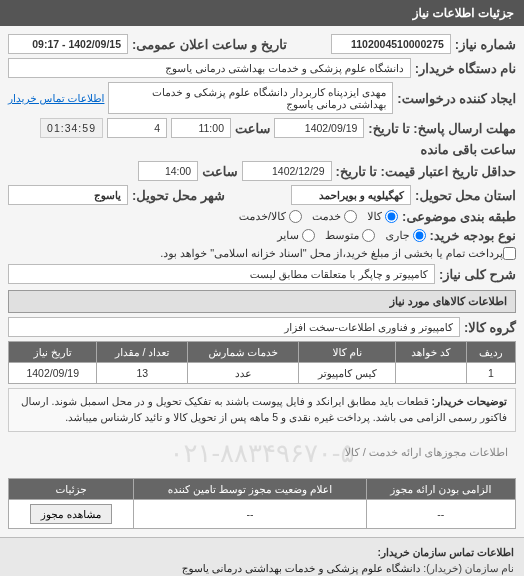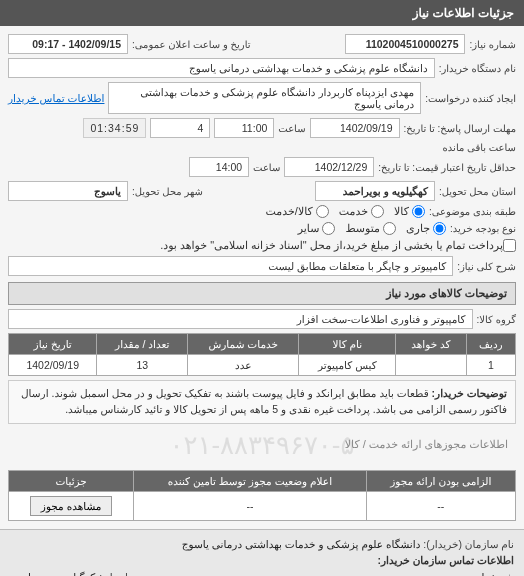--- a/index.html
+++ b/index.html
@@ -24,22 +24,23 @@
 }
 .row {
   display: flex;
   align-items: center;
   margin-bottom: 4px;
   gap: 4px;
   flex-wrap: wrap;
 }
 .label {
   color: #444;
-  font-size: 10px;
+  font-size: 13px;
   white-space: nowrap;
+  font-weight: bold;
 }
 .field {
   background: #fff;
   border: 1px solid #bbb;
   padding: 3px 6px;
   font-size: 10.5px;
   min-height: 20px;
   display: inline-flex;
   align-items: center;
 }
@@ -221,21 +222,21 @@
       <input type="checkbox" style="">
       <span>پرداخت تمام یا بخشی از مبلغ خرید،از محل "اسناد خزانه اسلامی" خواهد بود.</span>
     </label>
   </div>
 
   <div class="row">
     <span class="label">شرح کلی نیاز:</span>
     <span class="field wide">کامپیوتر و چاپگر با متعلقات مطابق لیست</span>
   </div>
 
-  <div class="section-title">توضیحات کالاهای مورد نیاز</div>
+  <div class="section-title">اطلاعات کالاهای مورد نیاز</div>
 
   <div class="row">
     <span class="label">گروه کالا:</span>
     <span class="field wide">کامپیوتر و فناوری اطلاعات-سخت افزار</span>
   </div>
 
   <table>
     <thead>
       <tr>
         <th>ردیف</th>
@@ -281,25 +282,25 @@
         <td>--</td>
         <td>--</td>
         <td><button class="btn">مشاهده مجوز</button></td>
       </tr>
     </tbody>
   </table>
 
 </div>
 
 <div class="footer">
+  <div><strong>اطلاعات تماس سازمان خریدار:</strong></div>
   <div>
     <span class="lbl">نام سازمان (خریدار):</span>
     <span class="val">دانشگاه علوم پزشکی و خدمات بهداشتی درمانی یاسوج</span>
   </div>
-  <div><strong>اطلاعات تماس سازمان خریدار:</strong></div>
   <div class="row">
     <span class="lbl">شهر:</span>
     <span class="val">یاسوج</span>
     <span class="flex-sp"></span>
     <span class="lbl">استان:</span>
     <span class="val">کهگیلویه و بویراحمد</span>
   </div>
 
 </div>
 

